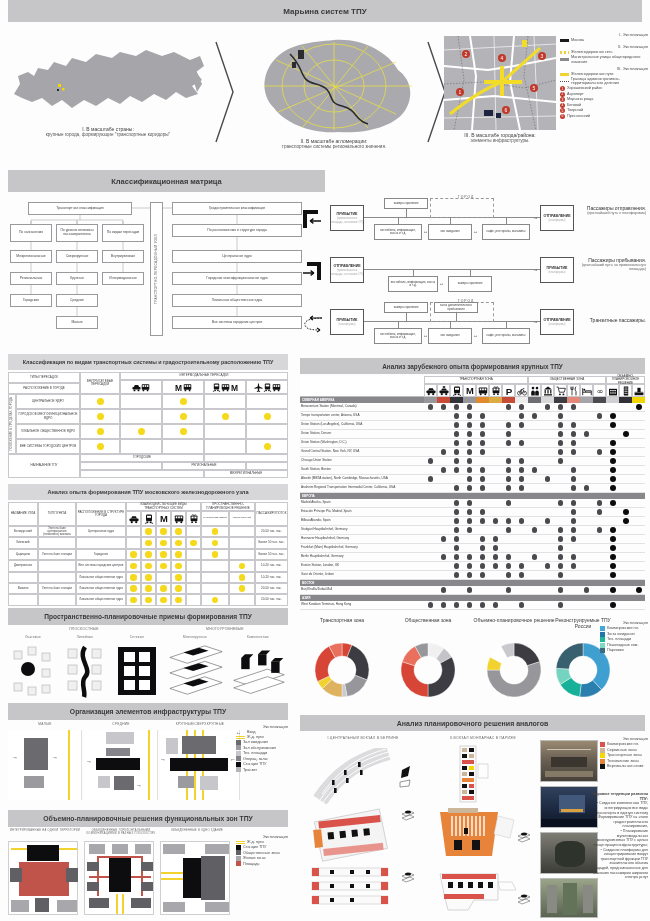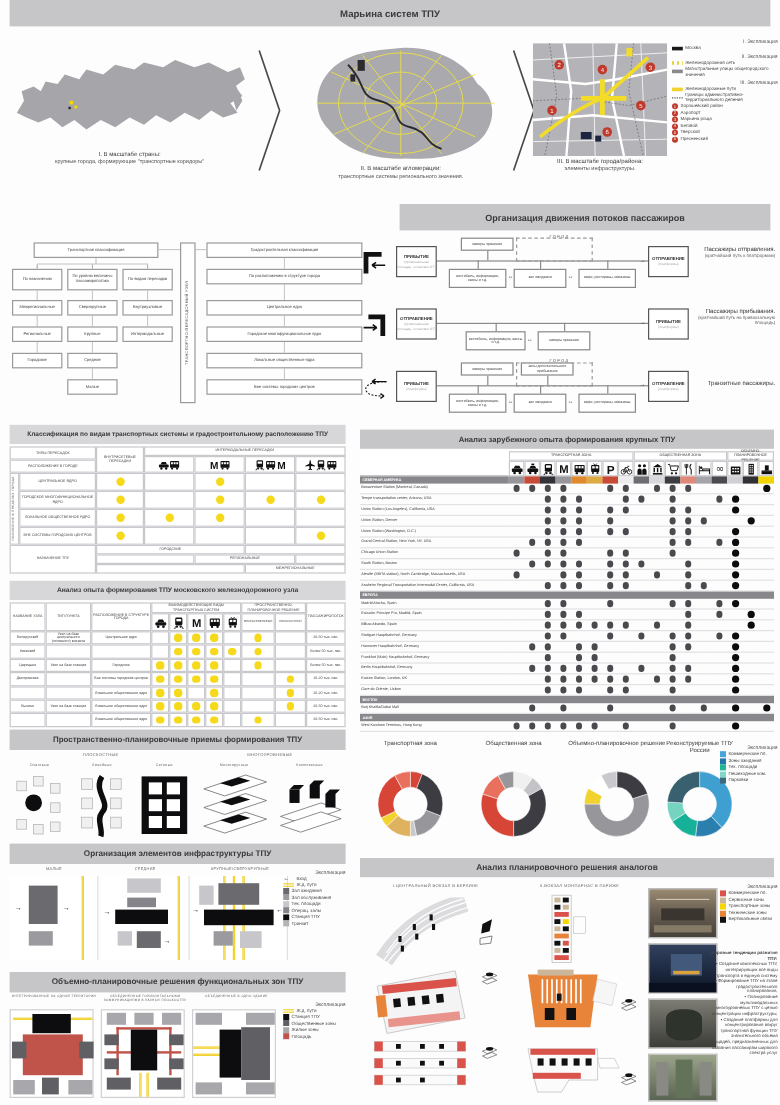--- a/index.html
+++ b/index.html
@@ -180,20 +180,23 @@
       <div class="leg-item">
         <div class="numcirc">5</div>
         <span class="lab">Тверской</span>
       </div>
       <div class="leg-item">
         <div class="numcirc">6</div>
         <span class="lab">Пресненский</span>
       </div>
     </div>
 
+  <div class="hbar" style="left:8px;top:170px;width:317px;height:22px;font-size:7.5px;">
+    <span>Классификационная матрица</span>
+  </div>
   <div id="matrix-area" class="abs" style="left:8px;top:200px;width:317px;height:150px;">
       <svg width="317" height="150" style="position: absolute; left: 0px; top: 0px;">
         <line x1="23" y1="21" x2="23" y2="24" stroke="#9a9a9e" stroke-width="0.5"></line>
         <line x1="23" y1="42" x2="23" y2="50" stroke="#9a9a9e" stroke-width="0.5"></line>
         <line x1="23" y1="63" x2="23" y2="72" stroke="#9a9a9e" stroke-width="0.5"></line>
         <line x1="23" y1="85" x2="23" y2="94" stroke="#9a9a9e" stroke-width="0.5"></line>
         <line x1="69" y1="21" x2="69" y2="24" stroke="#9a9a9e" stroke-width="0.5"></line>
         <line x1="69" y1="42" x2="69" y2="50" stroke="#9a9a9e" stroke-width="0.5"></line>
         <line x1="69" y1="63" x2="69" y2="72" stroke="#9a9a9e" stroke-width="0.5"></line>
         <line x1="69" y1="85" x2="69" y2="94" stroke="#9a9a9e" stroke-width="0.5"></line>
@@ -231,23 +234,20 @@
         <span class="rot" style="font-size:3.2px;">ТРАНСПОРТНО-ПЕРЕСАДОЧНЫЙ УЗЕЛ</span>
       </div>
       <div class="mx-box" style="left: 164px; top: 2px; width: 130px; height: 13px;">Градостроительная классификация</div>
       <div class="mx-box" style="left: 164px; top: 24px; width: 130px; height: 13px;">По расположению в структуре города</div>
       <div class="mx-box" style="left: 164px; top: 50px; width: 130px; height: 13px;">Центральное ядро</div>
       <div class="mx-box" style="left: 164px; top: 72px; width: 130px; height: 13px;">Городское многофункциональное ядро</div>
       <div class="mx-box" style="left: 164px; top: 94px; width: 130px; height: 13px;">Локальные общественные ядра</div>
       <div class="mx-box" style="left: 164px; top: 116px; width: 130px; height: 13px;">Вне системы городских центров</div>
     </div>
 
-  <div class="hbar" style="left:333px;top:170px;width:309px;height:22px;font-size:7.5px;">
-    <span>Организация движения потоков пассажиров</span>
-  </div>
   <div id="flows-area" class="abs" style="left:300px;top:197px;width:348px;height:156px;">
       <div class="flow-lane abs" style="left: 0px; top: 0px; width: 348px; height: 50px; position: absolute;">
         <div class="abs" style="left: 2px; top: 12px; width: 22px; height: 22px;"><svg width="20" height="20" viewBox="0 0 20 20">
             <path d="M3 19 V3 H16" fill="none" stroke="#111" stroke-width="4"></path>
             <path d="M19 12 H8 M8 12 l3.4 -2.4 M8 12 l3.4 2.4" stroke="#111" stroke-width="1.3" fill="none"></path>
           </svg></div>
         <div class="hline" style="left: 64px; top: 20px; width: 176px; height: 0.7px;"></div>
         <div class="term" style="left: 30px; top: 8px; width: 34px; height: 26px;">
           <div class="tt">ПРИБЫТИЕ</div>
           <div class="ts">(привокзальная площадь, остановки ОТ)</div>

